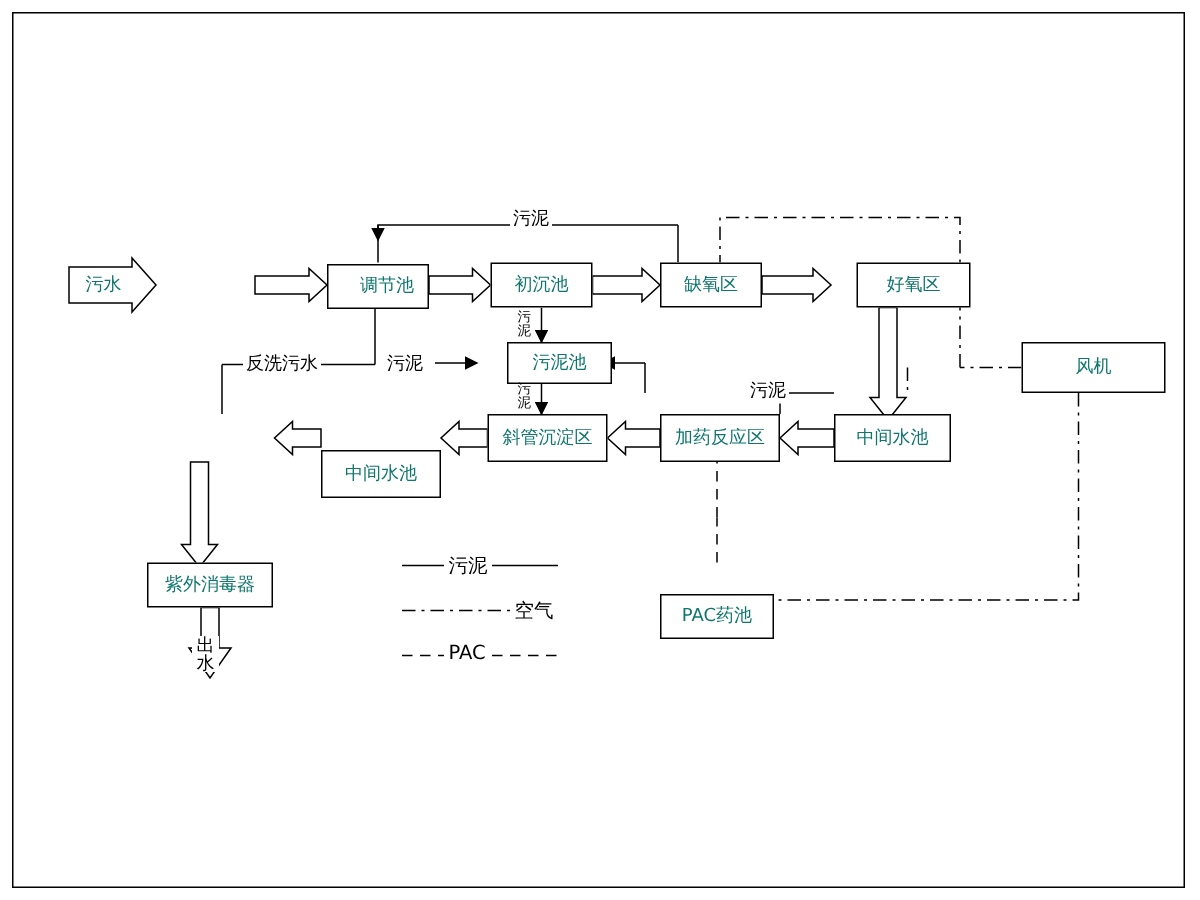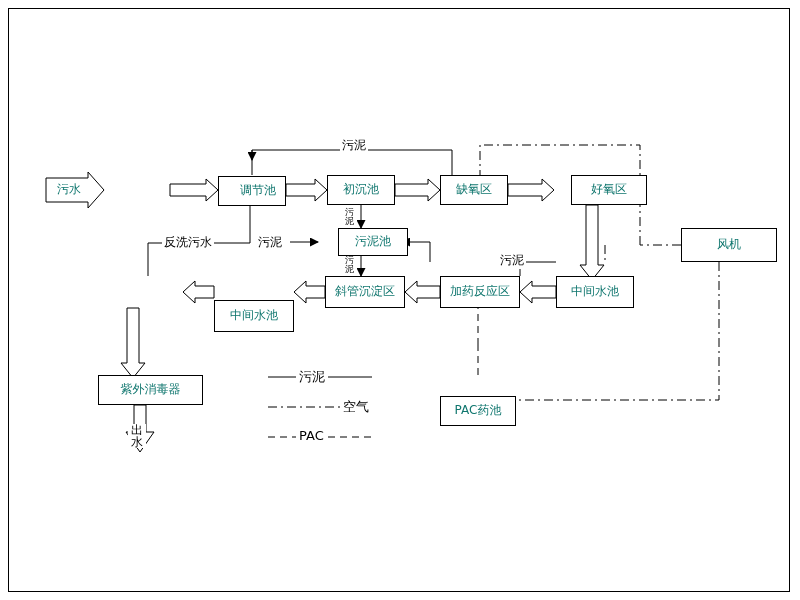--- a/index.html
+++ b/index.html
@@ -125,21 +125,21 @@
   </div>
 
   <div class="box" style="left:440px;top:276px;width:80px;height:32px;">
     <span>加药反应区</span>
   </div>
 
   <div class="box" style="left:556px;top:276px;width:78px;height:32px;">
     <span>中间水池</span>
   </div>
 
-  <div class="box" style="left:98px;top:375px;width:105px;height:30px;">
+  <div class="box" style="left:98px;top:375px;width:84px;height:30px;">
     <span>紫外消毒器</span>
   </div>
 
   <div class="box" style="left:440px;top:396px;width:76px;height:30px;">
     <span>PAC药池</span>
   </div>
 
   <div class="plain" style="left:128px;top:424px;width:14px;font-size:12px;line-height:1.0;text-align:center;">出<br>水</div>
 
   <div class="plain" style="left:340px;top:137px;">污泥</div>

